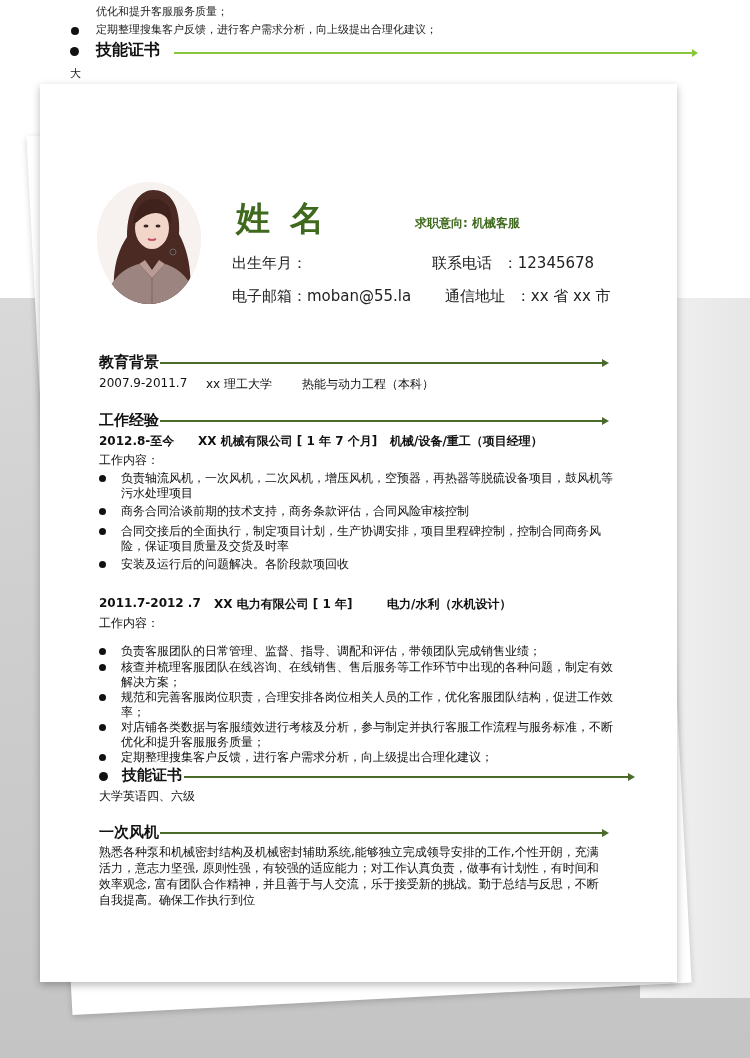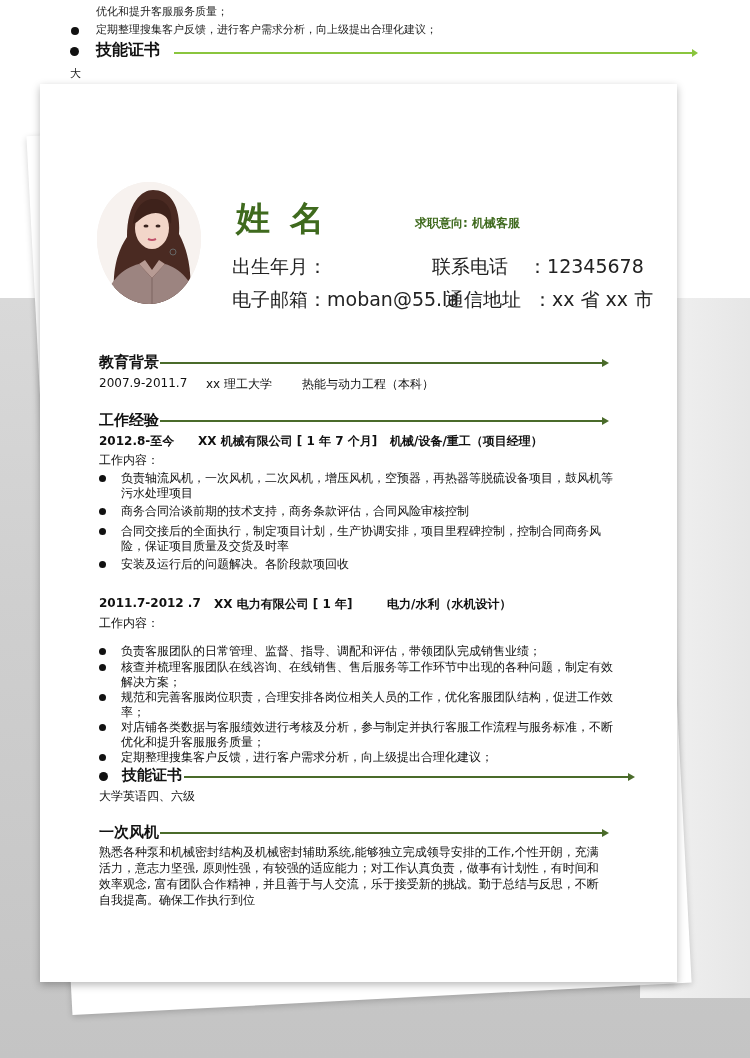--- a/index.html
+++ b/index.html
@@ -48,21 +48,21 @@
     overflow: hidden; background: #f4efec;
   }
   .name {
     position: absolute; left: 196px; top: 112px; font-size: 34px; font-weight: bold;
     color: #3f6a1e; letter-spacing: 20px;
     font-family: "DejaVu Serif", "Liberation Serif", serif;
   }
   .objective {
     position: absolute; left: 375px; top: 131px; font-size: 12px; font-weight: bold; color: #3f6a1e;
   }
-  .info { position: absolute; font-size: 19px; color: #222; white-space: nowrap; }
+  .info { position: absolute; font-size: 15px; color: #222; white-space: nowrap; }
 
   .section-title {
     position: absolute; font-size: 15px; font-weight: bold; color: #111; white-space: nowrap;
   }
   .arrow-line {
     position: absolute; height: 2px; background: #4a6b2a;
   }
   .arrow-line::after {
     content: ""; position: absolute; right: -3px; top: -3px;
     border-left: 7px solid #4a6b2a; border-top: 4px solid transparent; border-bottom: 4px solid transparent;
@@ -114,21 +114,21 @@
 
   <div class="name">姓名</div>
   <div class="objective">
     <span>求职意向:</span>
     <span>机械客服</span>
   </div>
 
   <div class="info" style="left:192px;top:170px;">出生年月：</div>
   <div class="info" style="left:392px;top:170px;">
     <span>联系电话</span>
-    <span style="margin-left:14px;">：12345678</span>
+    <span style="margin-left:6px;">：12345678</span>
   </div>
   <div class="info" style="left:192px;top:203px;">
     <span>电子邮箱：</span><span>moban@55.la</span>
   </div>
   <div class="info" style="left:405px;top:203px;">
     <span>通信地址</span>
     <span style="margin-left:6px;">：xx 省 xx 市</span>
   </div>
 
   <div class="section-title" style="left:59px;top:269px;">教育背景</div>

